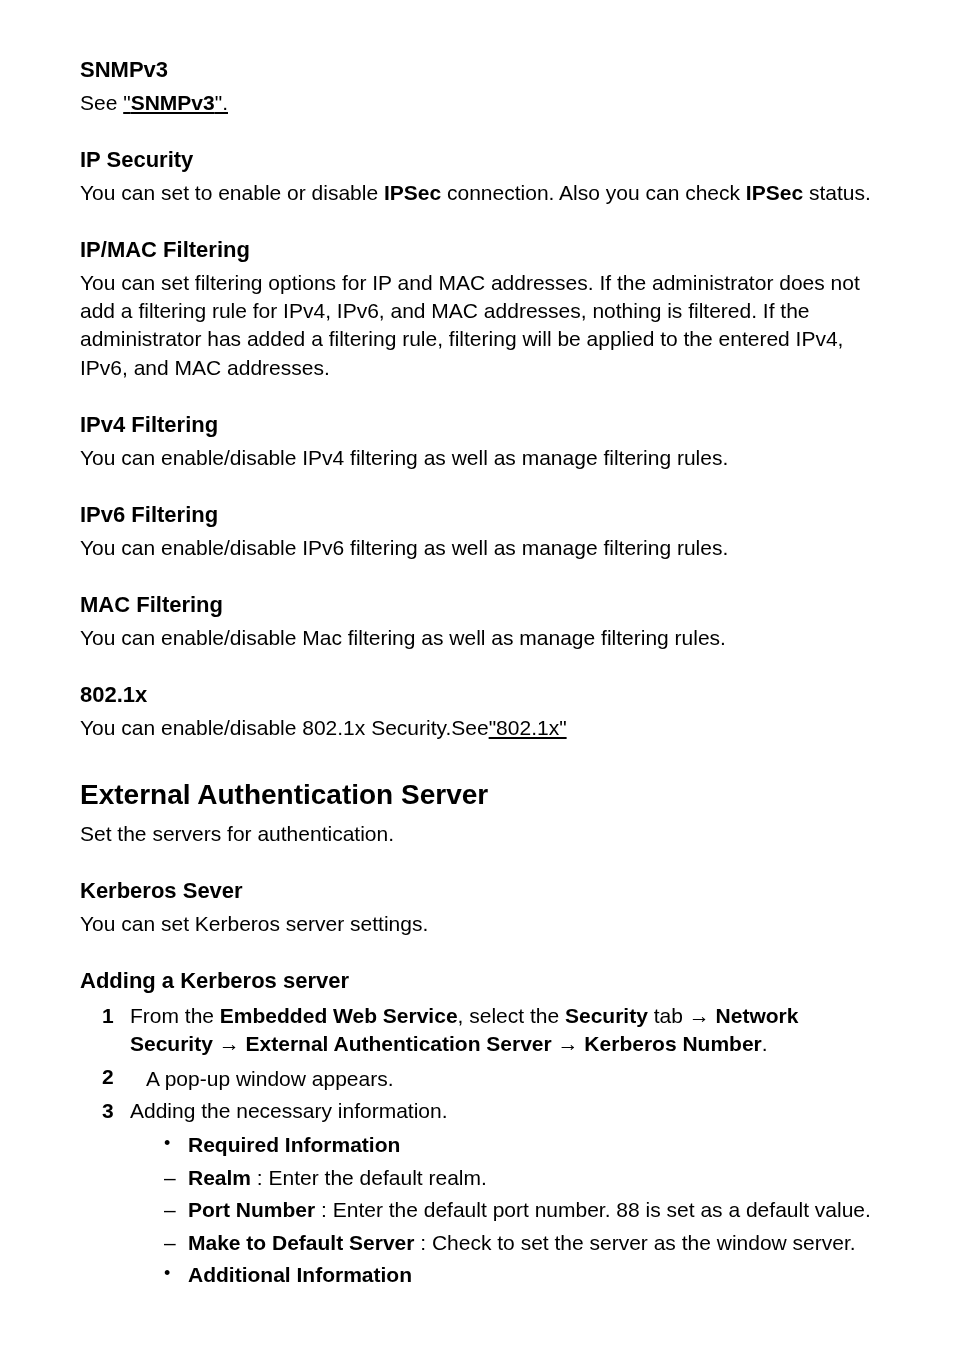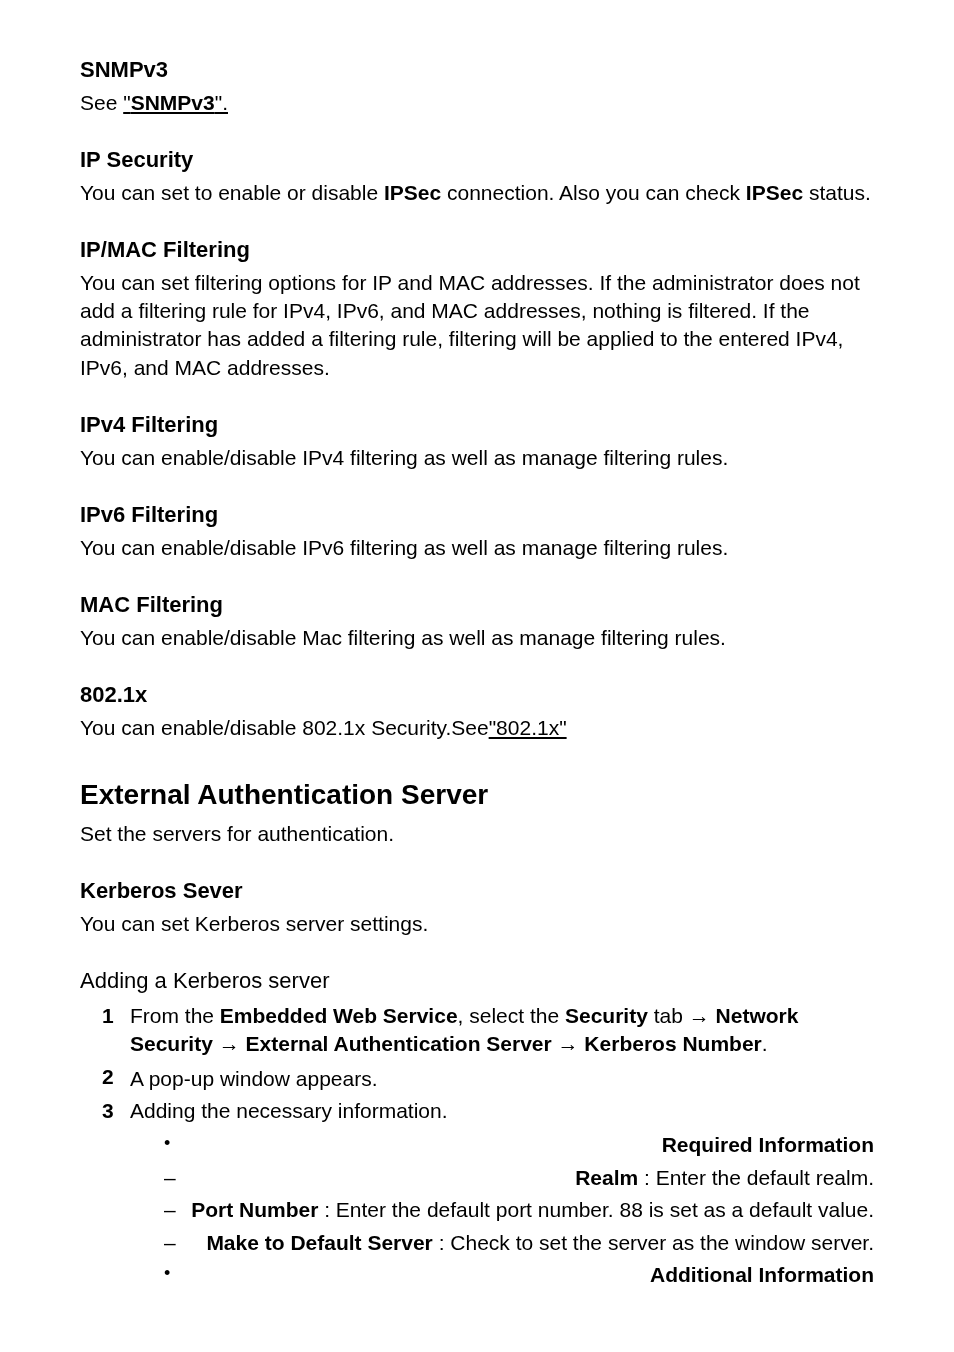--- a/index.html
+++ b/index.html
@@ -7,31 +7,31 @@
   body {
     font-family: "Segoe UI", "Helvetica Neue", Arial, sans-serif;
     color: #000;
     font-size: 21px;
     line-height: 1.35;
     padding: 55px 80px 40px 80px;
   }
   .h3 { font-weight: 700; font-size: 22px; margin-top: 28px; margin-bottom: 4px; }
   .h3.first { margin-top: 0; }
   .h2 { font-weight: 700; font-size: 28px; margin-top: 34px; margin-bottom: 6px; }
-  .h4 { font-weight: 400; font-size: 22px; margin-top: 28px; margin-bottom: 6px; }
+  .h4 { font-weight: 700; font-size: 22px; margin-top: 28px; margin-bottom: 6px; }
   .body-text { font-size: 21px; }
   a.link { color: #000; text-decoration: underline; }
   b { font-weight: 700; }
   .arrow { font-family: Arial, sans-serif; }
   ol.steps { list-style: none; margin-top: 6px; }
   ol.steps > li { display: flex; margin-bottom: 4px; padding-left: 22px; }
   ol.steps > li > .num { font-weight: 700; min-width: 28px; font-size: 21px; }
   ol.steps > li > .step-body { flex: 1; }
-  .step-sub { margin-top: 2px; }
-  ul.bullets { list-style: none; margin-top: 6px; text-align: right; }
+  .step-sub { margin-top: 2px; margin-left: 16px; }
+  ul.bullets { list-style: none; margin-top: 6px; }
   ul.bullets > li { padding-left: 58px; position: relative; margin-bottom: 4px; }
   ul.bullets > li.bullet::before { content: "•"; position: absolute; left: 34px; top: 0; font-size: 18px; }
   ul.bullets > li.dash::before { content: "–"; position: absolute; left: 34px; top: 0; font-size: 21px; }
 </style>
 </head>
 <body>
 
 <div class="h3 first">SNMPv3</div>
 <p class="body-text">
   <span>See </span><a class="link" href="#"><span>"</span><b>SNMPv3</b><span>".</span></a>

